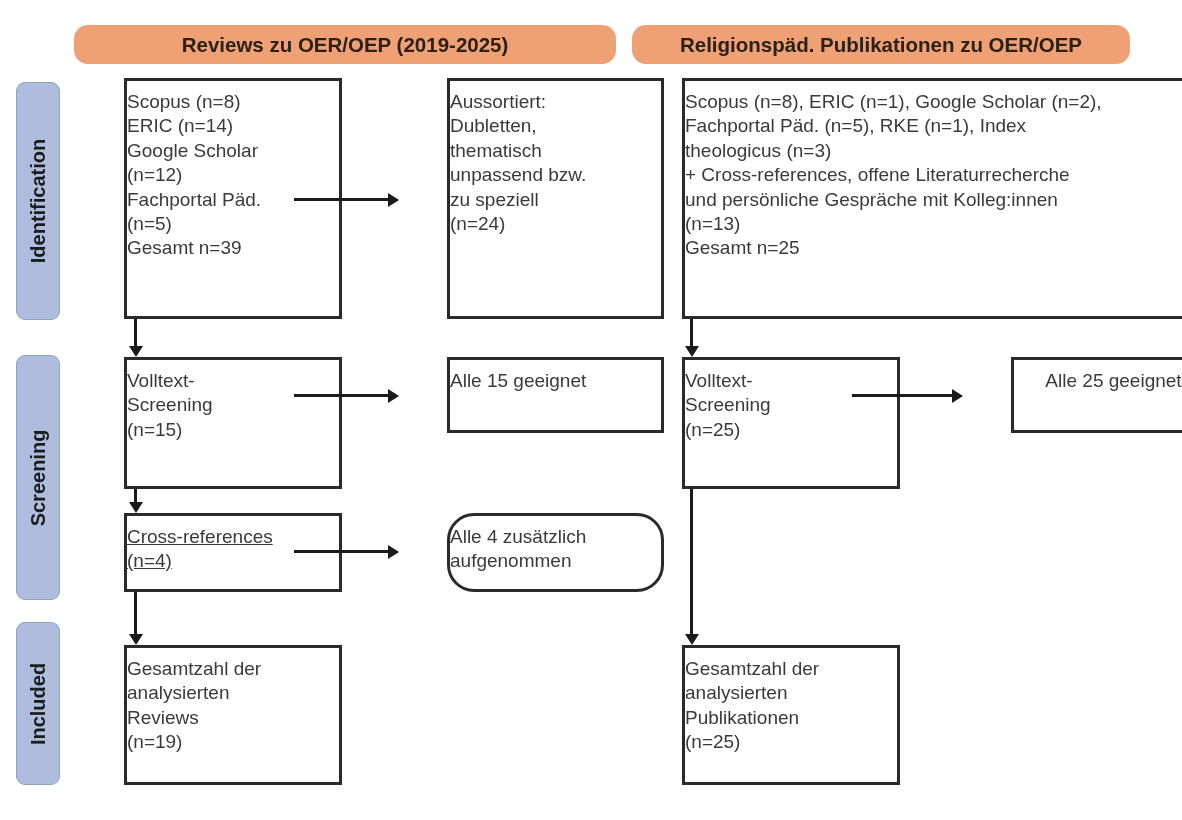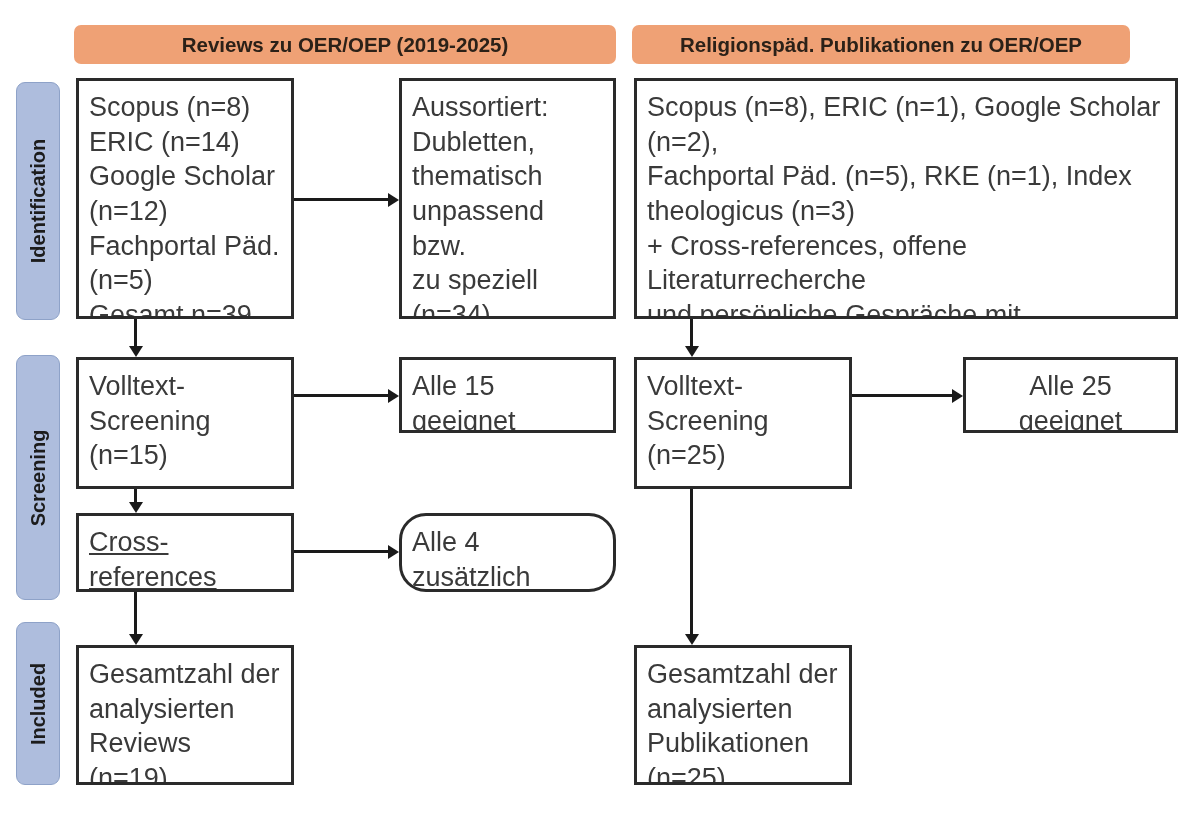--- a/index.html
+++ b/index.html
@@ -37,43 +37,44 @@
     font-weight: bold;
     color: #1c1c1c;
     letter-spacing: 0px;
   }
 
   
   .col-header {
     position: absolute;
     background: #efa175;
     border: 1px solid #e0catch;
-    border-radius: 7px;
+    border-radius: 14px;
     box-sizing: border-box;
     display: flex;
     align-items: center;
     justify-content: center;
     color: #2b2118;
     font-size: 20.5px;
     font-weight: bold;
     white-space: nowrap;
   }
 
   
   .box {
     position: absolute;
     background: #ffffff;
     border: 3px solid #2a2a2a;
     box-sizing: border-box;
-    padding: 9px 10px 6px 10px;
+    padding: 9px 10px 6px 0;
     color: #3a3a3a;
-    font-size: 27px;
+    font-size: 19px;
     line-height: 1.285;
     white-space: pre-line;
     overflow: hidden;
+    margin-left: 48px;
   }
 
   
   .arrow-v, .arrow-h {
     position: absolute;
   }
   .arrow-v .shaft {
     position: absolute;
     left: 0;
     top: 0;
@@ -137,21 +138,21 @@
 (n=12)
 Fachportal Päd.
 (n=5)
 Gesamt n=39</div>
 
   <div class="box" style="left:399px; top:78px; width:217px; height:241px;">Aussortiert:
 Dubletten,
 thematisch
 unpassend bzw.
 zu speziell
-(n=34)</div>
+(n=24)</div>
 
   <div class="box" style="left:76px; top:357px; width:218px; height:132px;">Volltext-
 Screening
 (n=15)</div>
 
   <div class="box" style="left:399px; top:357px; width:217px; height:76px;">Alle 15 geeignet</div>
 
   <div class="box" style="left:76px; top:513px; width:218px; height:79px;text-decoration:underline;">Cross-references
 (n=4)</div>
 

